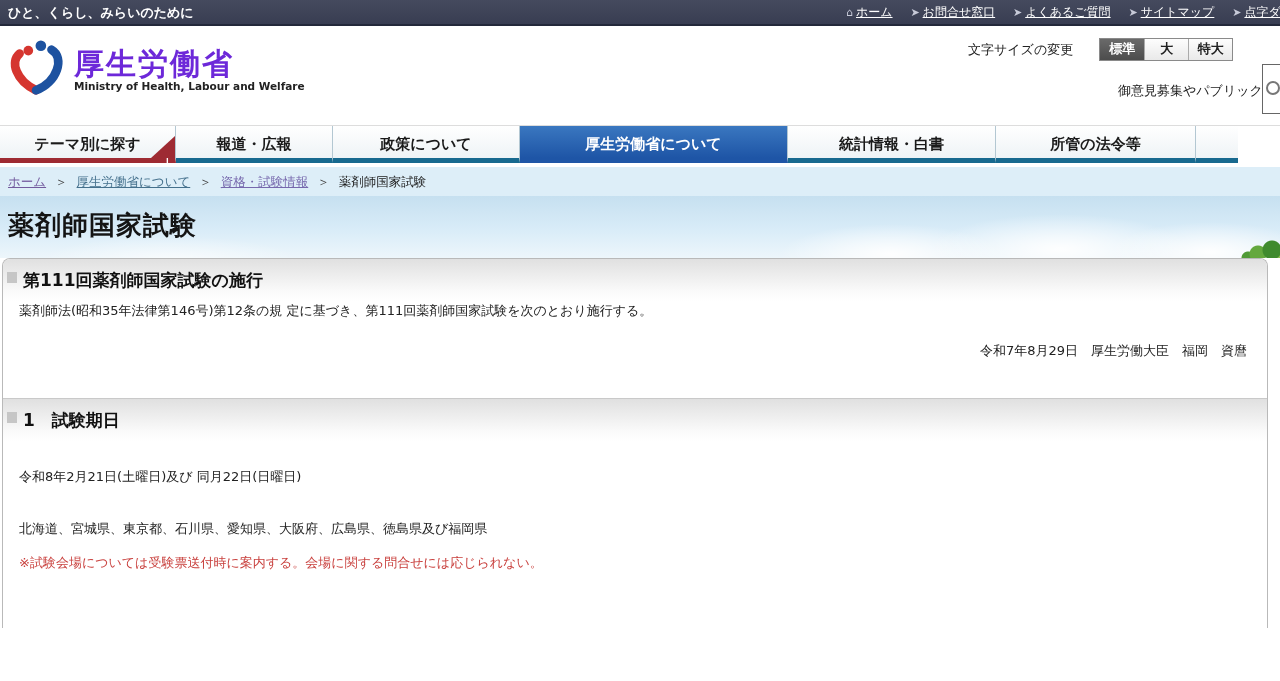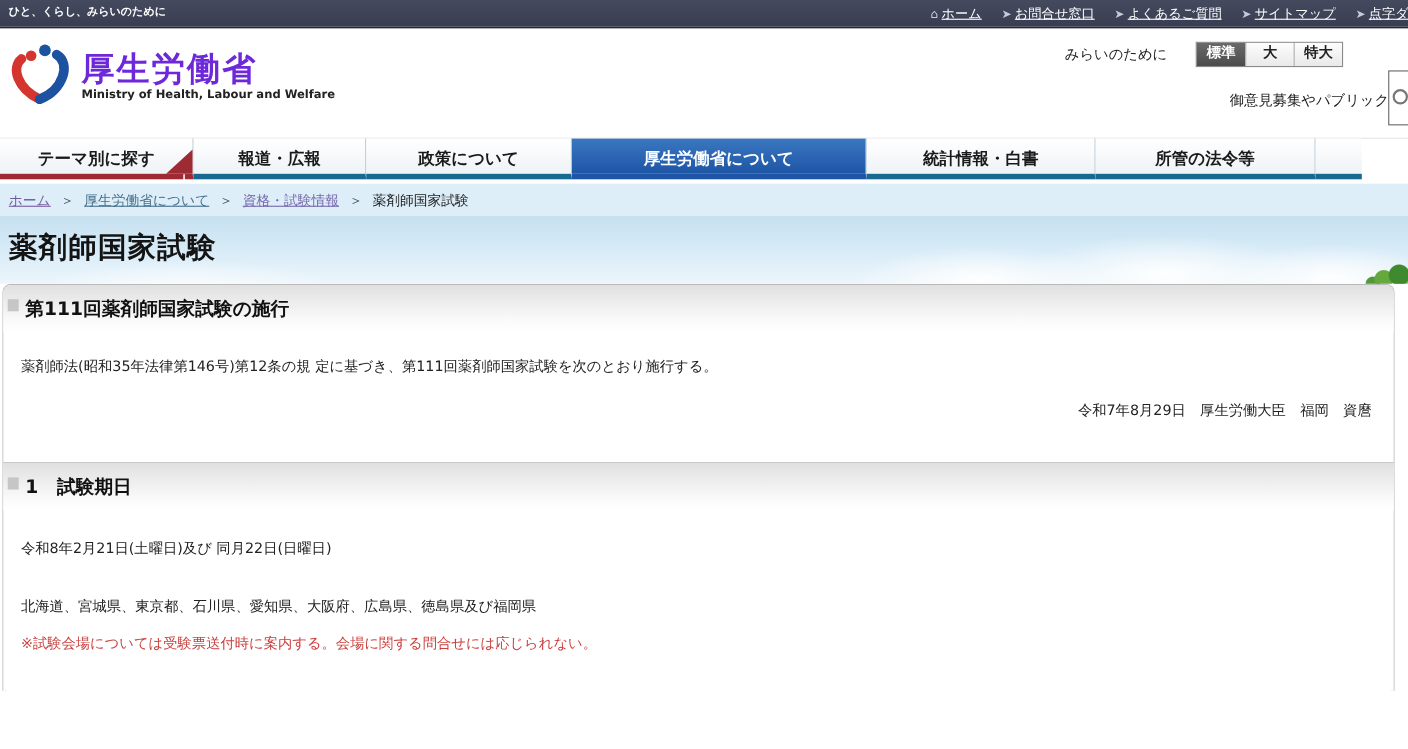--- a/index.html
+++ b/index.html
@@ -2,21 +2,21 @@
 <html lang="ja"><head>
 <meta charset="utf-8">
 <style>
   * { margin:0; padding:0; box-sizing:border-box; }
   html,body { width:1280px; height:681px; overflow:hidden; background:#fff;
     font-family:"DejaVu Sans","Liberation Sans",sans-serif; }
 
   
   .topbar { position:relative; height:26px; background:linear-gradient(#454a5e,#383d52);
     border-bottom:2px solid #23283a; }
-  .tagline { position:absolute; left:8px; top:4px; color:#fff; font-size:10px; font-weight:bold; }
+  .tagline { position:absolute; left:8px; top:4px; color:#fff; font-size:13px; font-weight:bold; }
   .toplinks { position:absolute; left:846px; top:4px; width:434px; overflow:hidden;
     white-space:nowrap; color:#fff; font-size:12px; }
   .toplinks a { color:#fff; text-decoration:underline; margin-right:14px; }
   .tl-ico { display:inline-block; color:#c7cad8; font-size:11px; margin-right:3px; text-decoration:none; }
 
   
   .header { position:relative; height:99px; background:#fff; }
   .logo { position:absolute; left:8px; top:12px; display:flex; align-items:center; }
   .logo-txt .jp { font-size:30px; font-weight:bold; color:#6d28d9; letter-spacing:2px; line-height:1.1; }
   .logo-txt .en { font-size:10.5px; font-weight:bold; color:#222; }
@@ -70,21 +70,21 @@
   .pagetitle { position:absolute; left:8px; top:12px; font-size:26px; color:#141414; letter-spacing:1px; }
 
   
   .contentbox { position:relative; margin:0 12px 0 2px; min-height:370px; background:#fff;
     border:1px solid #b9b9b9; border-bottom:none; border-radius:8px 8px 0 0; }
   .sec-head { position:relative; background:linear-gradient(#e0e0e0,#fafafa 75%,#fff);
     padding:10px 10px 10px 20px; font-size:17px; font-weight:bold; color:#111; border-top:1px solid #c9c9c9; }
   .sec-head.first { border-top:none; border-radius:7px 7px 0 0; }
   .sec-head::before { content:""; position:absolute; left:4px; top:13px; width:10px; height:11px; background:#c6c6c6; }
   .para { font-size:13px; color:#222; padding-left:16px; }
-  .p-intro { margin-top:22px; }
+  .p-intro { }
   .signoff { margin-top:22px; text-align:right; padding-right:20px; font-size:13px; color:#222; }
   .gap-lg { height:38px; }
   .p-body { margin-top:26px; margin-bottom:34px; }
   .p-note { margin-top:16px; margin-bottom:40px; color:#c9413e; font-size:13px; padding-left:16px; }
 </style>
 </head>
 <body>
 
 <div class="topbar">
   <span class="tagline">ひと、くらし、みらいのために</span>
@@ -105,21 +105,21 @@
       <path d="M29 54 C51 46 59 20 45 12" stroke="#1d52a0" stroke-width="9" fill="none" stroke-linecap="round"></path>
       <circle cx="34" cy="8" r="5.5" fill="#1d52a0"></circle>
     </svg>
     <div class="logo-txt" style="margin-left:8px;">
       <div class="jp">厚生労働省</div>
       <div class="en">Ministry of Health, Labour and Welfare</div>
     </div>
   </div>
 
   <div class="fontsize">
-    <span>みらいのために</span>
+    <span>文字サイズの変更</span>
     <div class="fs-btns">
       <div class="fs-btn sel">標準</div>
       <div class="fs-btn">大</div>
       <div class="fs-btn">特大</div>
     </div>
   </div>
 
   <div class="pubcomment">御意見募集やパブリックコメント</div>
 
   <div class="search-partial">

